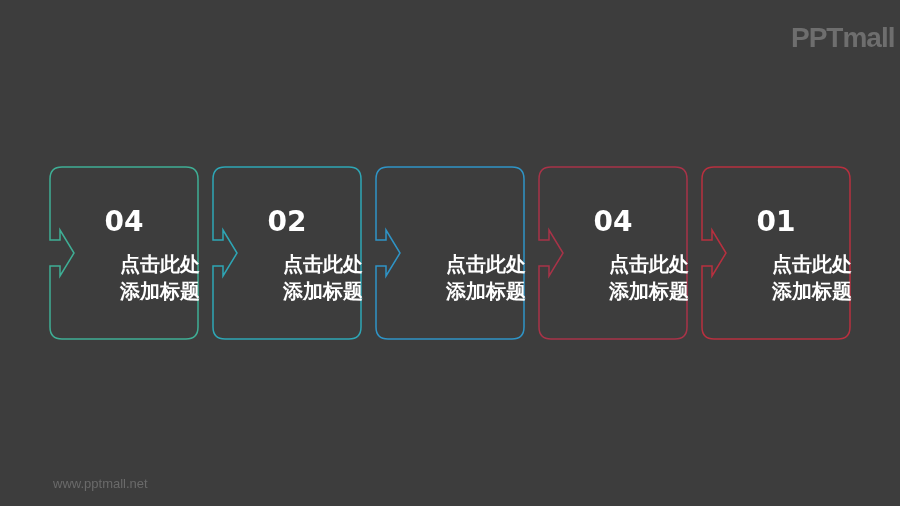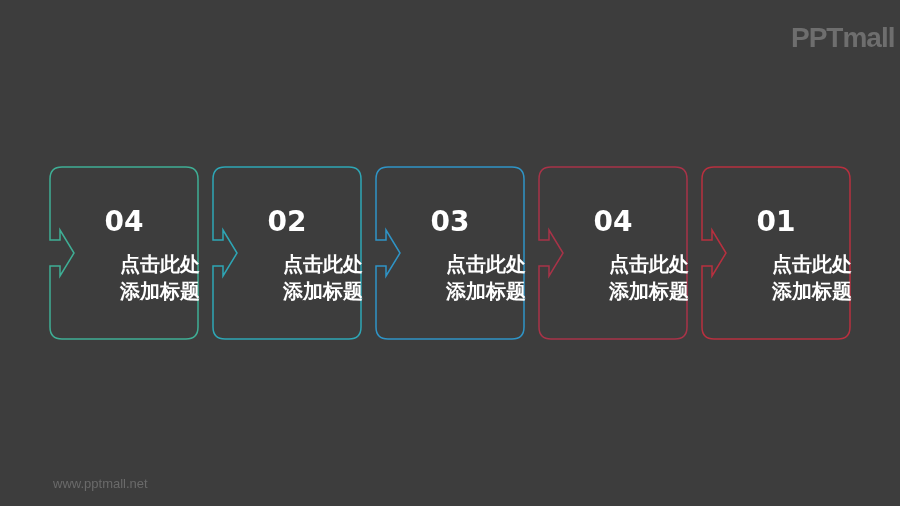--- a/index.html
+++ b/index.html
@@ -32,21 +32,20 @@
         <path d="M2 14 Q2 2 14 2 H138 Q150 2 150 14 V162 Q150 174 138 174 H14 Q2 174 2 162 V101 H12 V111 L26 88 L12 65 V75 H2 Z" fill="none" stroke="#2ea6b5" stroke-width="1.5"></path>
       </svg>
     <div class="num">02</div>
     <div class="t1">点击此处</div>
     <div class="t2">添加标题</div>
   </div>
   <div class="step" style="left:374px">
     <svg width="152" height="176">
         <path d="M2 14 Q2 2 14 2 H138 Q150 2 150 14 V162 Q150 174 138 174 H14 Q2 174 2 162 V101 H12 V111 L26 88 L12 65 V75 H2 Z" fill="none" stroke="#2f94c6" stroke-width="1.5"></path>
       </svg>
-    <div class="num">03</div>
     <div class="t1">点击此处</div>
     <div class="t2">添加标题</div>
   </div>
   <div class="step" style="left:537px">
     <svg width="152" height="176">
         <path d="M2 14 Q2 2 14 2 H138 Q150 2 150 14 V162 Q150 174 138 174 H14 Q2 174 2 162 V101 H12 V111 L26 88 L12 65 V75 H2 Z" fill="none" stroke="#a83348" stroke-width="1.5"></path>
       </svg>
     <div class="num">04</div>
     <div class="t1">点击此处</div>
     <div class="t2">添加标题</div>

